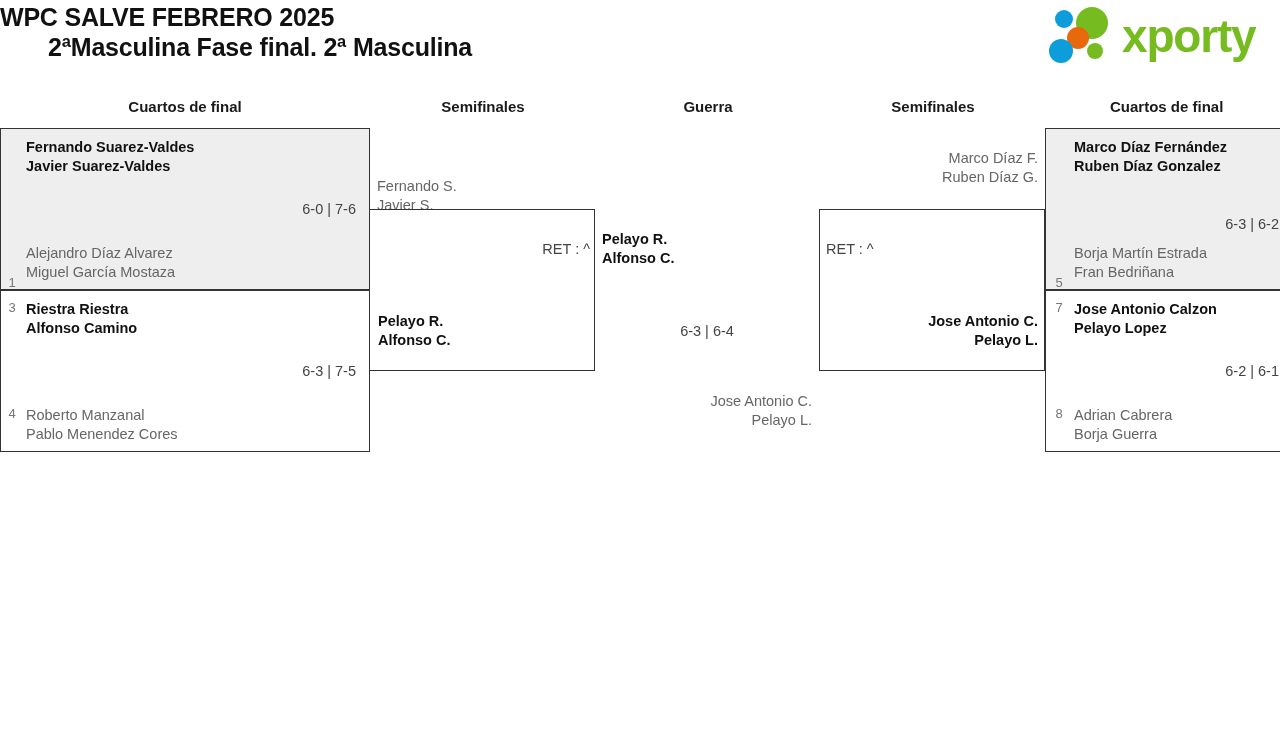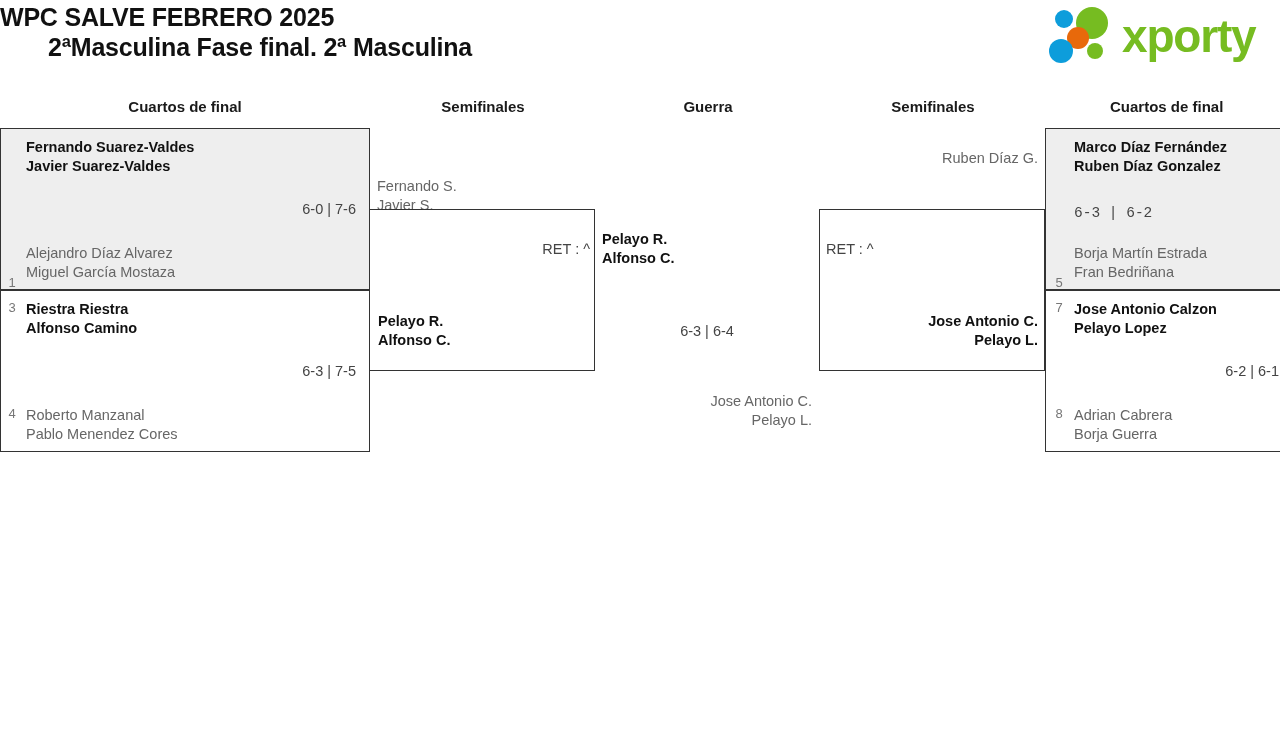--- a/index.html
+++ b/index.html
@@ -155,38 +155,39 @@
   </div>
 
   <div class="score" style="left:602px; top:323px; width:210px; text-align:center;">6-3 | 6-4</div>
 
   <div class="entry lose ralign" style="left:602px; top:392px; width:210px;">
     <span class="ln">Jose Antonio C.</span>
     <span class="ln">Pelayo L.</span>
   </div>
 
   <div class="entry lose ralign" style="left:818px; top:149px; width:220px;">
+    <span class="ln">Marco Díaz F.</span>
     <span class="ln">Ruben Díaz G.</span>
   </div>
 
   <div class="match" style="left:819px; top:209px; width:226px; height:162px;">
     <div class="score" style="left:6px; top:31px; width:220px; text-align:left;">RET : ^</div>
     <div class="entry win ralign" style="left:0px; top:102px; width:218px;">
       <span class="ln">Jose Antonio C.</span>
       <span class="ln">Pelayo L.</span>
     </div>
   </div>
 
   <div class="match shaded" style="left:1045px; top:128px; width:370px; height:162px;">
     <div class="seed" style="left:4px; top:146px;">5</div>
     <div class="team win" style="left:28px; top:9px;">
       <span class="ln">Marco Díaz Fernández</span>
       <span class="ln">Ruben Díaz Gonzalez</span>
     </div>
-    <div class="score" style="left:28px; top:76px; width:205px; font-family:Liberation Mono, monospace;">6-3 | 6-2</div>
+    <div class="score" style="left:28px; top:87px; width:205px; text-align:right;">6-3 | 6-2</div>
     <div class="seed" style="left:4px; top:253px;">6</div>
     <div class="team lose" style="left:28px; top:115px;">
       <span class="ln">Borja Martín Estrada</span>
       <span class="ln">Fran Bedriñana</span>
     </div>
   </div>
 
   <div class="match" style="left:1045px; top:290px; width:370px; height:162px;">
     <div class="seed" style="left:4px; top:9px;">7</div>
     <div class="team win" style="left:28px; top:9px;">

